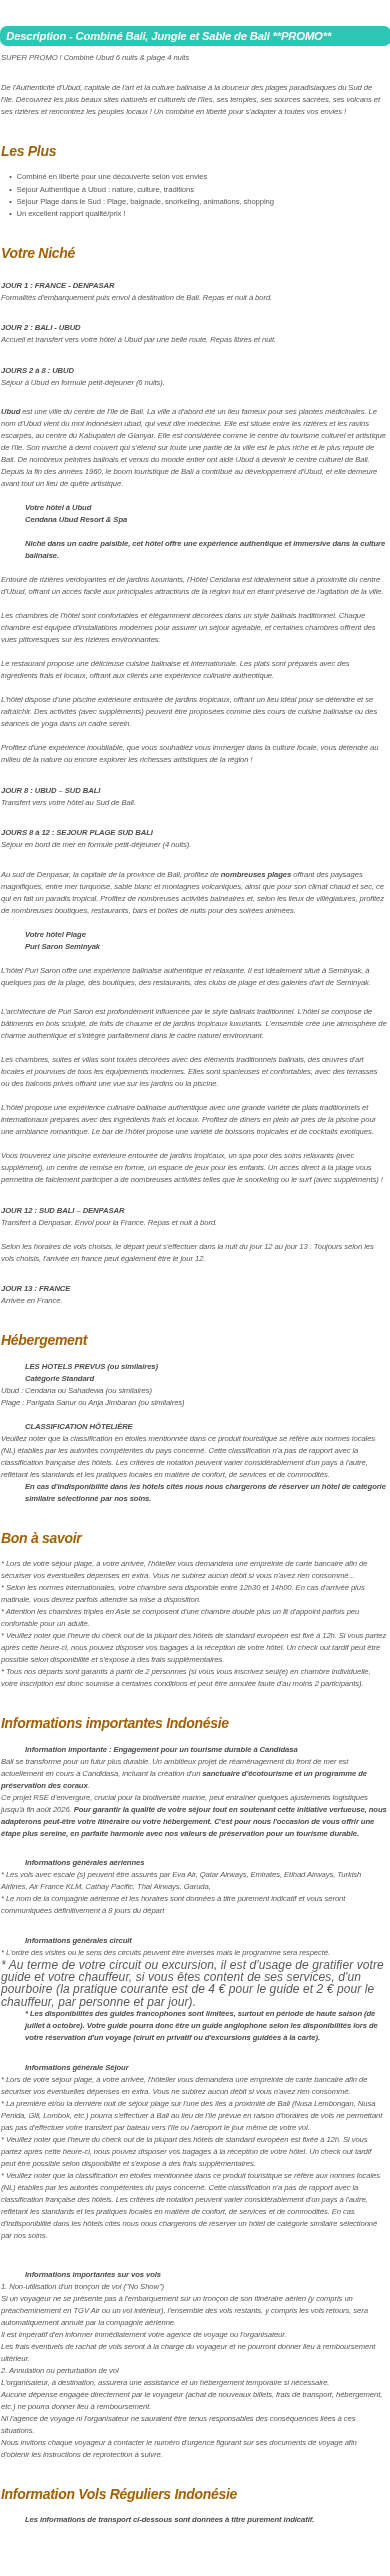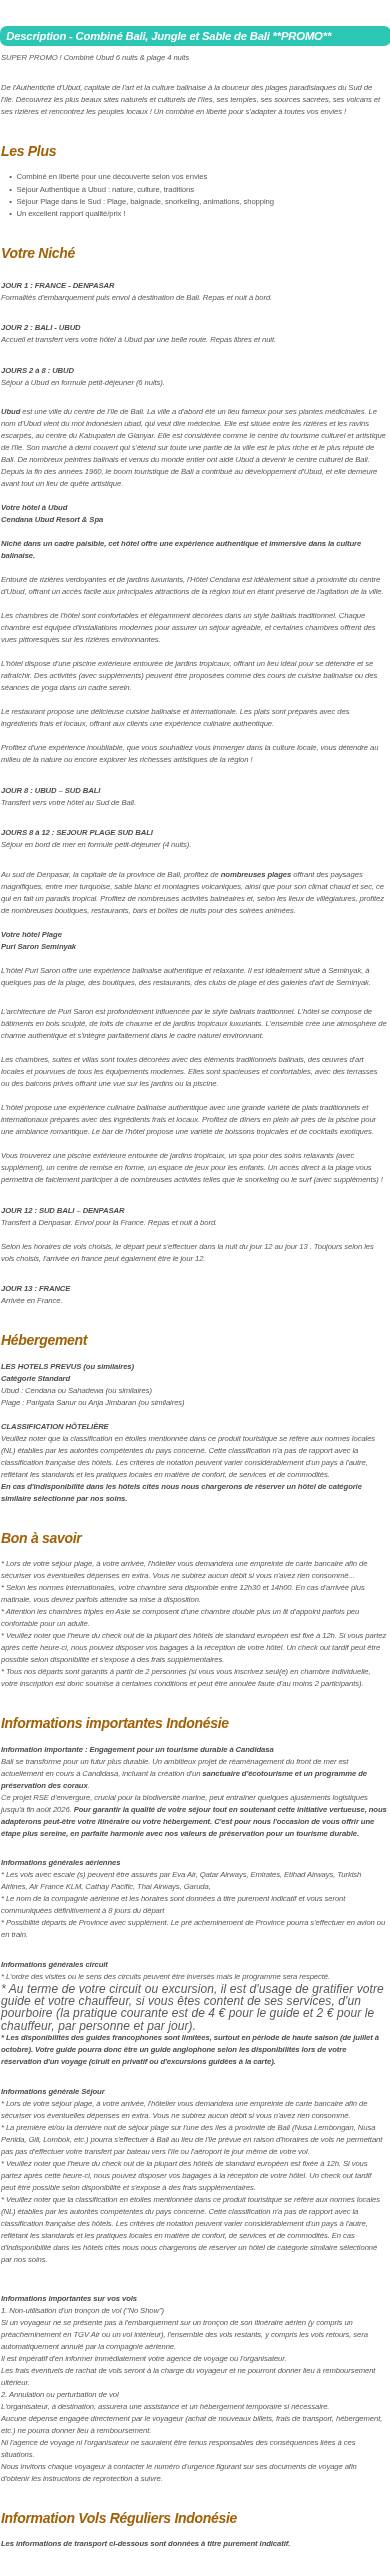--- a/index.html
+++ b/index.html
@@ -24,21 +24,21 @@
   }
   #content{padding:0 4.1px 36px 1px;}
   .para{
     font-style:italic;
     font-size:7.7px;
     line-height:12px;
     letter-spacing:-0.1px;
     margin:12px 0 0 0;
   }
   .para .b{font-weight:bold;color:#4d4e50;}
-  .strong{font-weight:bold;color:#4d4e50;}
+  .strong{font-weight:bold;color:#4d4e50;padding-left:24px;}
   .tight{margin-top:0;}
   .gap-s{margin-top:6.2px;}
   .gap-m{margin-top:17.5px;}
   .gap-l{margin-top:27px;}
   .day{
     font-weight:bold;
     color:#4d4e50;
     margin-top:18.5px;
   }
   .wide{letter-spacing:0.1px;font-size:12px;line-height:12.4px;}
@@ -91,22 +91,22 @@
       <p class="para day">JOUR 2 : BALI - UBUD</p>
       <p class="para tight">Accueil et transfert vers votre hôtel à Ubud par une belle route. Repas libres et nuit.</p>
       <p class="para day">JOURS 2 à 8 :  UBUD</p>
       <p class="para tight">Séjour à Ubud en formule petit-déjeuner (6 nuits).</p>
       <p class="para gap-m"><span class="b">Ubud</span><span> est une ville du centre de l'île de Bali. La ville a d'abord été un lieu fameux pour ses plantes médicinales. Le nom d'Ubud vient du mot indonésien ubad, qui veut dire médecine. Elle est située entre les rizières et les ravins escarpés, au centre du Kabupaten de Gianyar. Elle est considérée comme le centre du tourisme culturel et artistique de l'île. Son marché à demi couvert qui s'étend sur toute une partie de la ville est le plus riche et le plus réputé de Bali. De nombreux peintres balinais et venus du monde entier ont aidé Ubud à devenir le centre culturel de Bali. Depuis la fin des années 1960, le boom touristique de Bali a contribué au développement d'Ubud, et elle demeure avant tout un lieu de quête artistique.</span></p>
       <p class="para strong">Votre hôtel à Ubud</p>
       <p class="para strong tight">Cendana Ubud Resort &amp; Spa</p>
       <p class="para strong">Niché dans un cadre paisible, cet hôtel offre une expérience authentique et immersive dans la culture balinaise.</p>
       <p class="para">Entouré de rizières verdoyantes et de jardins luxuriants, l'Hôtel Cendana est idéalement situé à proximité du centre d'Ubud, offrant un accès facile aux principales attractions de la région tout en étant préservé de l'agitation de la ville.</p>
       <p class="para">Les chambres de l'hôtel sont confortables et élégamment décorées dans un style balinais traditionnel. Chaque chambre est équipée d'installations modernes pour assurer un séjour agréable, et certaines chambres offrent des vues pittoresques sur les rizières environnantes.</p>
+      <p class="para">Le restaurant propose une délicieuse cuisine balinaise et internationale. Les plats sont préparés avec des ingrédients frais et locaux, offrant aux clients une expérience culinaire authentique.</p>
       <p class="para">L'hôtel dispose d'une piscine extérieure entourée de jardins tropicaux, offrant un lieu idéal pour se détendre et se rafraîchir. Des activités (avec suppléments) peuvent être proposées comme des cours de cuisine balinaise ou des séances de yoga dans un cadre serein.</p>
-      <p class="para">Le restaurant propose une délicieuse cuisine balinaise et internationale. Les plats sont préparés avec des ingrédients frais et locaux, offrant aux clients une expérience culinaire authentique.</p>
       <p class="para">Profitez d'une expérience inoubliable, que vous souhaitiez vous immerger dans la culture locale, vous détendre au milieu de la nature ou encore explorer les richesses artistiques de la région !</p>
       <p class="para day">JOUR 8 : UBUD – SUD BALI</p>
       <p class="para tight">Transfert vers votre hôtel au Sud de Bali.</p>
       <p class="para day">JOURS 8 à 12 : SEJOUR PLAGE SUD BALI</p>
       <p class="para tight">Séjour en bord de mer en formule petit-déjeuner (4 nuits).</p>
       <p class="para gap-m"><span>Au sud de Denpasar, la capitale de la province de Bali, profitez de </span><span class="b">nombreuses plages</span><span> offrant des paysages magnifiques, entre mer turquoise, sable blanc et montagnes volcaniques, ainsi que pour son climat chaud et sec, ce qui en fait un paradis tropical. Profitez de nombreuses activités balnéaires et, selon les lieux de villégiatures, profitez de nombreuses boutiques, restaurants, bars et boîtes de nuits pour des soirées animées.</span></p>
       <p class="para strong">Votre hôtel Plage</p>
       <p class="para strong tight">Puri Saron Seminyak</p>
       <p class="para">L'hôtel Puri Saron offre une expérience balinaise authentique et relaxante. Il est idéalement situé à Seminyak, à quelques pas de la plage, des boutiques, des restaurants, des clubs de plage et des galeries d'art de Seminyak.</p>
       <p class="para gap-m">L'architecture de Puri Saron est profondément influencée par le style balinais traditionnel. L'hôtel se compose de bâtiments en bois sculpté, de toits de chaume et de jardins tropicaux luxuriants. L'ensemble crée une atmosphère de charme authentique et s'intègre parfaitement dans le cadre naturel environnant.</p>
@@ -132,21 +132,20 @@
       <p class="para tight">* Attention les chambres triples en Asie se composent d'une chambre double plus un lit d'appoint parfois peu confortable pour un adulte.</p>
       <p class="para tight">* Veuillez noter que l'heure du check out de la plupart des hôtels de standard européen est fixé à 12h. Si vous partez après cette heure-ci, nous pouvez disposer vos bagages à la réception de votre hôtel. Un check out tardif peut être possible selon disponibilité et s'expose à des frais supplémentaires.</p>
       <p class="para tight">* Tous nos départs sont garantis à partir de 2 personnes (si vous vous inscrivez seul(e) en chambre individuelle, votre inscription est donc soumise à certaines conditions et peut être annulée faute d'au moins 2 participants).</p>
       <h2 class="h1">Informations importantes Indonésie</h2>
       <p class="para strong tight">Information importante : Engagement pour un tourisme durable à Candidasa</p>
       <p class="para tight"><span>Bali se transforme pour un futur plus durable. Un ambitieux projet de réaménagement du front de mer est actuellement en cours à Candidasa, incluant la création d'un </span><span class="b">sanctuaire d'écotourisme et un programme de préservation des coraux</span><span>.</span></p>
       <p class="para tight"><span>Ce projet RSE d'envergure, crucial pour la biodiversité marine, peut entraîner quelques ajustements logistiques jusqu'à fin août 2026. </span><span class="b">Pour garantir la qualité de votre séjour tout en soutenant cette initiative vertueuse, nous adapterons peut-être votre itinéraire ou votre hébergement. C'est pour nous l'occasion de vous offrir une étape plus sereine, en parfaite harmonie avec nos valeurs de préservation pour un tourisme durable.</span></p>
       <p class="para strong gap-m">Informations générales aériennes</p>
       <p class="para tight">* Les vols avec escale (s) peuvent être assurés par Eva Air, Qatar Airways, Emirates, Etihad Airways, Turkish Airlines, Air France KLM, Cathay Pacific, Thai Airways, Garuda,</p>
       <p class="para tight">* Le nom de la compagnie aérienne et les horaires sont données à titre purement indicatif et vous seront communiquées définitivement à 8 jours du départ</p>
-      <p class="para tight">* Possibilité départs de Province avec supplément. Le pré acheminement de Province pourra s'effectuer en avion ou en train.</p>
       <p class="para strong gap-m">Informations générales circuit</p>
       <p class="para tight">* L'ordre des visites ou le sens des circuits peuvent être inversés mais le programme sera respecté.</p>
       <p class="para wide tight">* Au terme de votre circuit ou excursion, il est d'usage de gratifier votre guide et votre chauffeur, si vous êtes content de ses services, d'un pourboire (la pratique courante est de 4 € pour le guide et 2 € pour le chauffeur, par personne et par jour).</p>
       <p class="para strong tight">* Les disponibilités des guides francophones sont limitées, surtout en période de haute saison (de juillet à octobre). Votre guide pourra donc être un guide anglophone selon les disponibilités lors de votre réservation d'un voyage (ciruit en privatif ou d'excursions guidées à la carte).</p>
       <p class="para strong gap-m">Informations générale Séjour</p>
       <p class="para tight">* Lors de votre séjour plage, à votre arrivée, l'hôtelier vous demandera une empreinte de carte bancaire afin de sécuriser vos éventuelles dépenses en extra. Vous ne subirez aucun débit si vous n'avez rien consommé.</p>
       <p class="para tight">* La première et/ou la dernière nuit de séjour plage sur l'une des îles à proximité de Bali (Nusa Lembongan, Nusa Penida, Gili, Lombok, etc.) pourra s'effectuer à Bali au lieu de l'île prévue en raison d'horaires de vols ne permettant pas pas d'effectuer votre transfert par bateau vers l'île ou l'aéroport le jour même de votre vol.</p>
       <p class="para tight">* Veuillez noter que l'heure du check out de la plupart des hôtels de standard européen est fixée à 12h. Si vous partez après cette heure-ci, nous pouvez disposer vos bagages à la réception de votre hôtel. Un check out tardif peut être possible selon disponibilité et s'expose à des frais supplémentaires.</p>
       <p class="para tight">* Veuillez noter que la classification en étoiles mentionnée dans ce produit touristique se réfère aux normes locales (NL) établies par les autorités compétentes du pays concerné. Cette classification n'a pas de rapport avec la classification française des hôtels. Les critères de notation peuvent varier considérablement d'un pays à l'autre, reflétant les standards et les pratiques locales en matière de confort, de services et de commodités. En cas d'indisponibilité dans les hôtels cités nous nous chargerons de réserver un hôtel de catégorie similaire sélectionné par nos soins.</p>
       <p class="para strong gap-l">Informations importantes sur vos vols</p>

